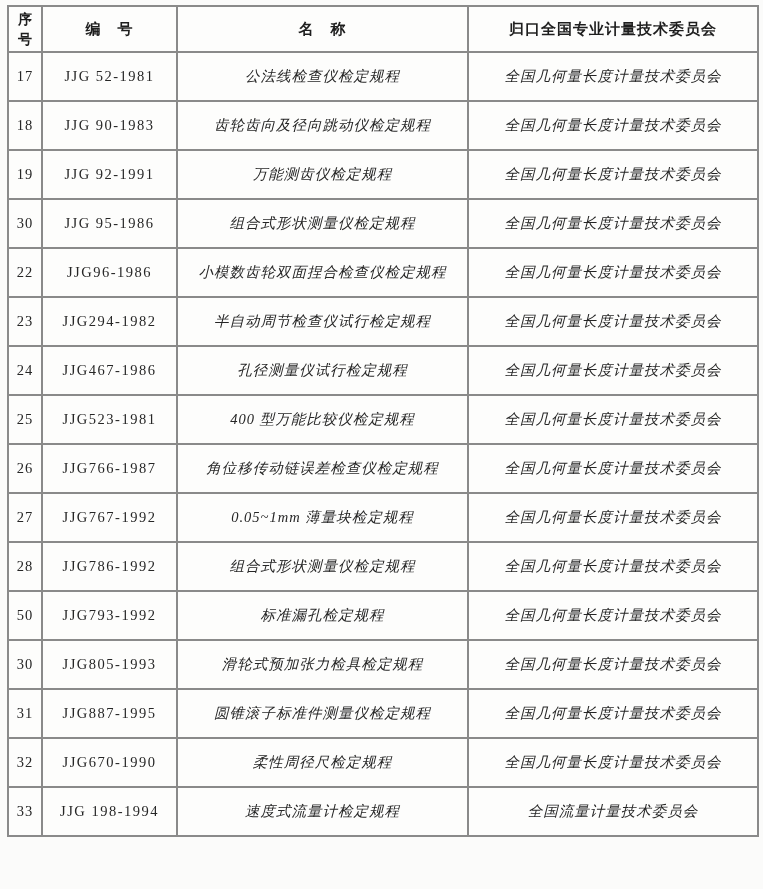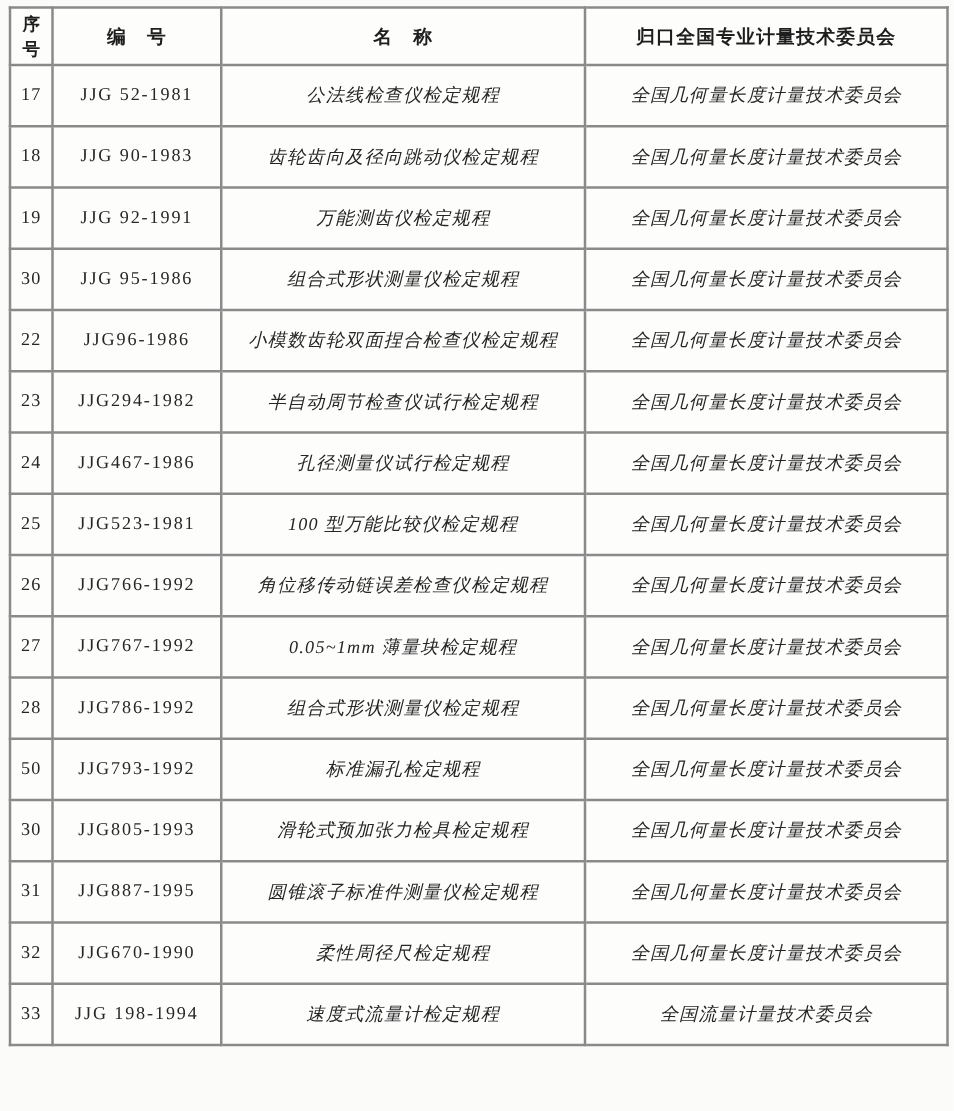--- a/index.html
+++ b/index.html
@@ -143,27 +143,27 @@
   <tr>
     <td class="cell-no">24</td>
     <td class="cell-code">JJG467-1986</td>
     <td class="cell-name">孔径测量仪试行检定规程</td>
     <td class="cell-committee">全国几何量长度计量技术委员会</td>
   </tr>
 
   <tr>
     <td class="cell-no">25</td>
     <td class="cell-code">JJG523-1981</td>
-    <td class="cell-name">100 型万能比较仪检定规程</td>
+    <td class="cell-name">400 型万能比较仪检定规程</td>
     <td class="cell-committee">全国几何量长度计量技术委员会</td>
   </tr>
 
   <tr>
     <td class="cell-no">26</td>
-    <td class="cell-code">JJG766-1992</td>
+    <td class="cell-code">JJG766-1987</td>
     <td class="cell-name">角位移传动链误差检查仪检定规程</td>
     <td class="cell-committee">全国几何量长度计量技术委员会</td>
   </tr>
 
   <tr>
     <td class="cell-no">27</td>
     <td class="cell-code">JJG767-1992</td>
     <td class="cell-name">0.05~1mm 薄量块检定规程</td>
     <td class="cell-committee">全国几何量长度计量技术委员会</td>
   </tr>

